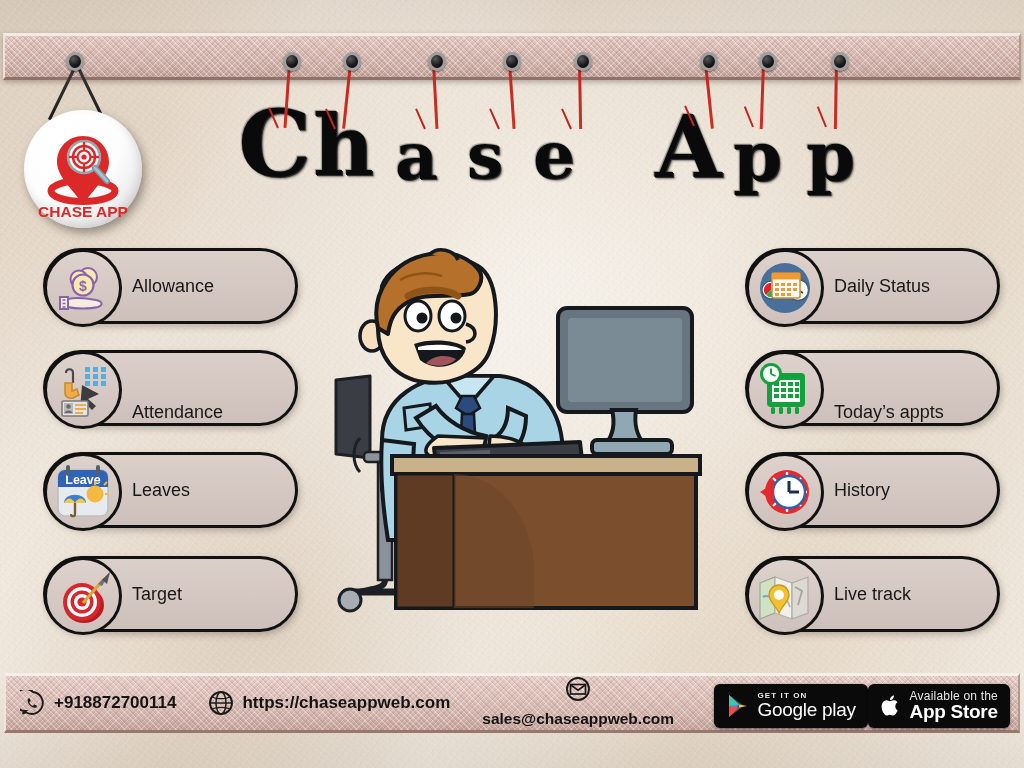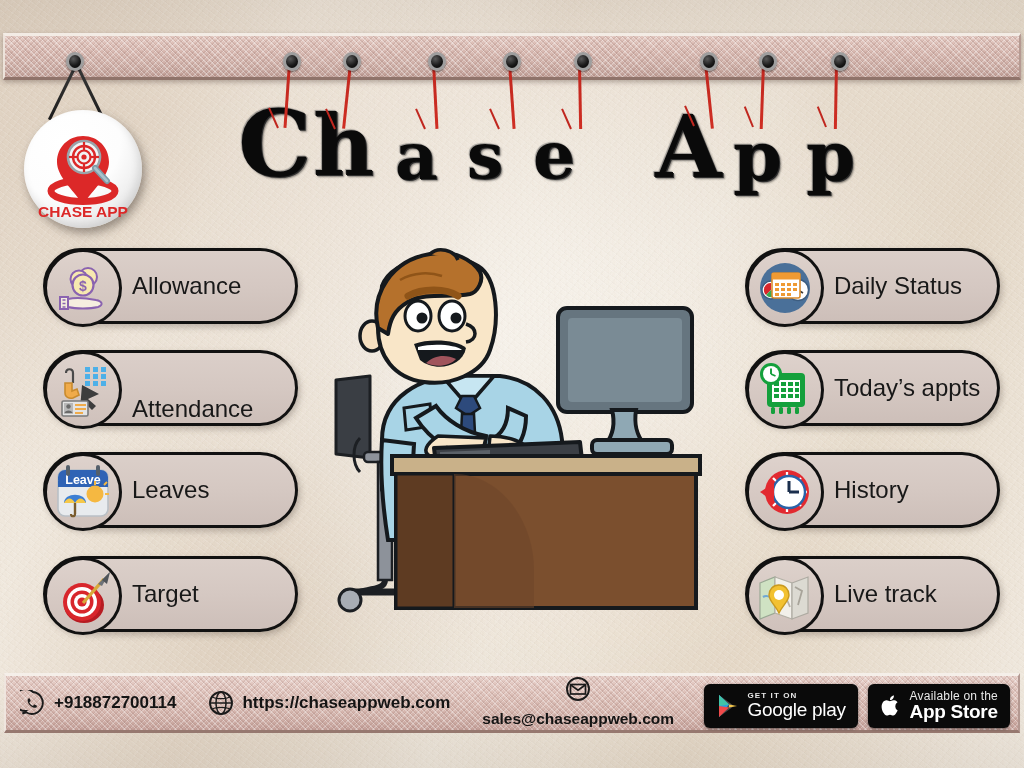--- a/index.html
+++ b/index.html
@@ -158,21 +158,21 @@
     border-radius: 38px;
     background: linear-gradient(to bottom, #dbcfc9 0%, #d5c8c2 50%, #cdbfb9 100%);
     border: 3px solid #111111;
     box-sizing: border-box;
     display: flex;
     align-items: center;
     box-shadow: 2px 3px 6px rgba(60,45,38,0.28);
   }
   .pill-label {
     font-family: "Liberation Sans", sans-serif;
-    font-size: 24px;
+    font-size: 18px;
     color: #181818;
     white-space: nowrap;
   }
   .pill-left .pill-label { margin-left: 86px; }
   .pill-right .pill-label { margin-left: 86px; }
 
   .icon-badge {
     position: absolute;
     left: -2px;
     top: -2px;
@@ -244,21 +244,20 @@
     color: #141414;
     white-space: nowrap;
   }
   .contact-text.small { font-size: 15.5px; }
 
   .store-badges {
     position: absolute;
     right: 8px;
     top: 8px;
     display: flex;
-    gap: 10px;
     align-items: center;
   }
   .badge {
     height: 44px;
     background: #0a0a0a;
     border-radius: 6px;
     display: flex;
     align-items: center;
     padding: 0 12px;
     gap: 8px;
@@ -479,21 +478,21 @@
             <rect x="39" y="31" width="4" height="3"></rect>
           <rect x="21" y="36" width="4" height="3"></rect>
             <rect x="27" y="36" width="4" height="3"></rect>
             <rect x="33" y="36" width="4" height="3"></rect>
         </g>
       </svg>
     </div>
     <span class="pill-label">Daily Status</span>
   </div>
 
-  <div class="pill pill-right" style="left:745px; top:350px;">
+  <div class="pill pill-right" style="left:745px; top:350px;align-items:flex-end;">
     <div class="icon-badge">
       <svg width="62" height="62" viewBox="0 0 62 62">
         <rect x="13" y="14" width="38" height="34" rx="4" fill="#14a03c"></rect>
         <rect x="18" y="21" width="28" height="22" fill="#ffffff"></rect>
         <g fill="#14a03c">
           <rect x="20" y="23" width="5" height="4"></rect>
             <rect x="27" y="23" width="5" height="4"></rect>
             <rect x="34" y="23" width="5" height="4"></rect>
             <rect x="41" y="23" width="4" height="4"></rect>
           <rect x="20" y="29" width="5" height="4"></rect>

